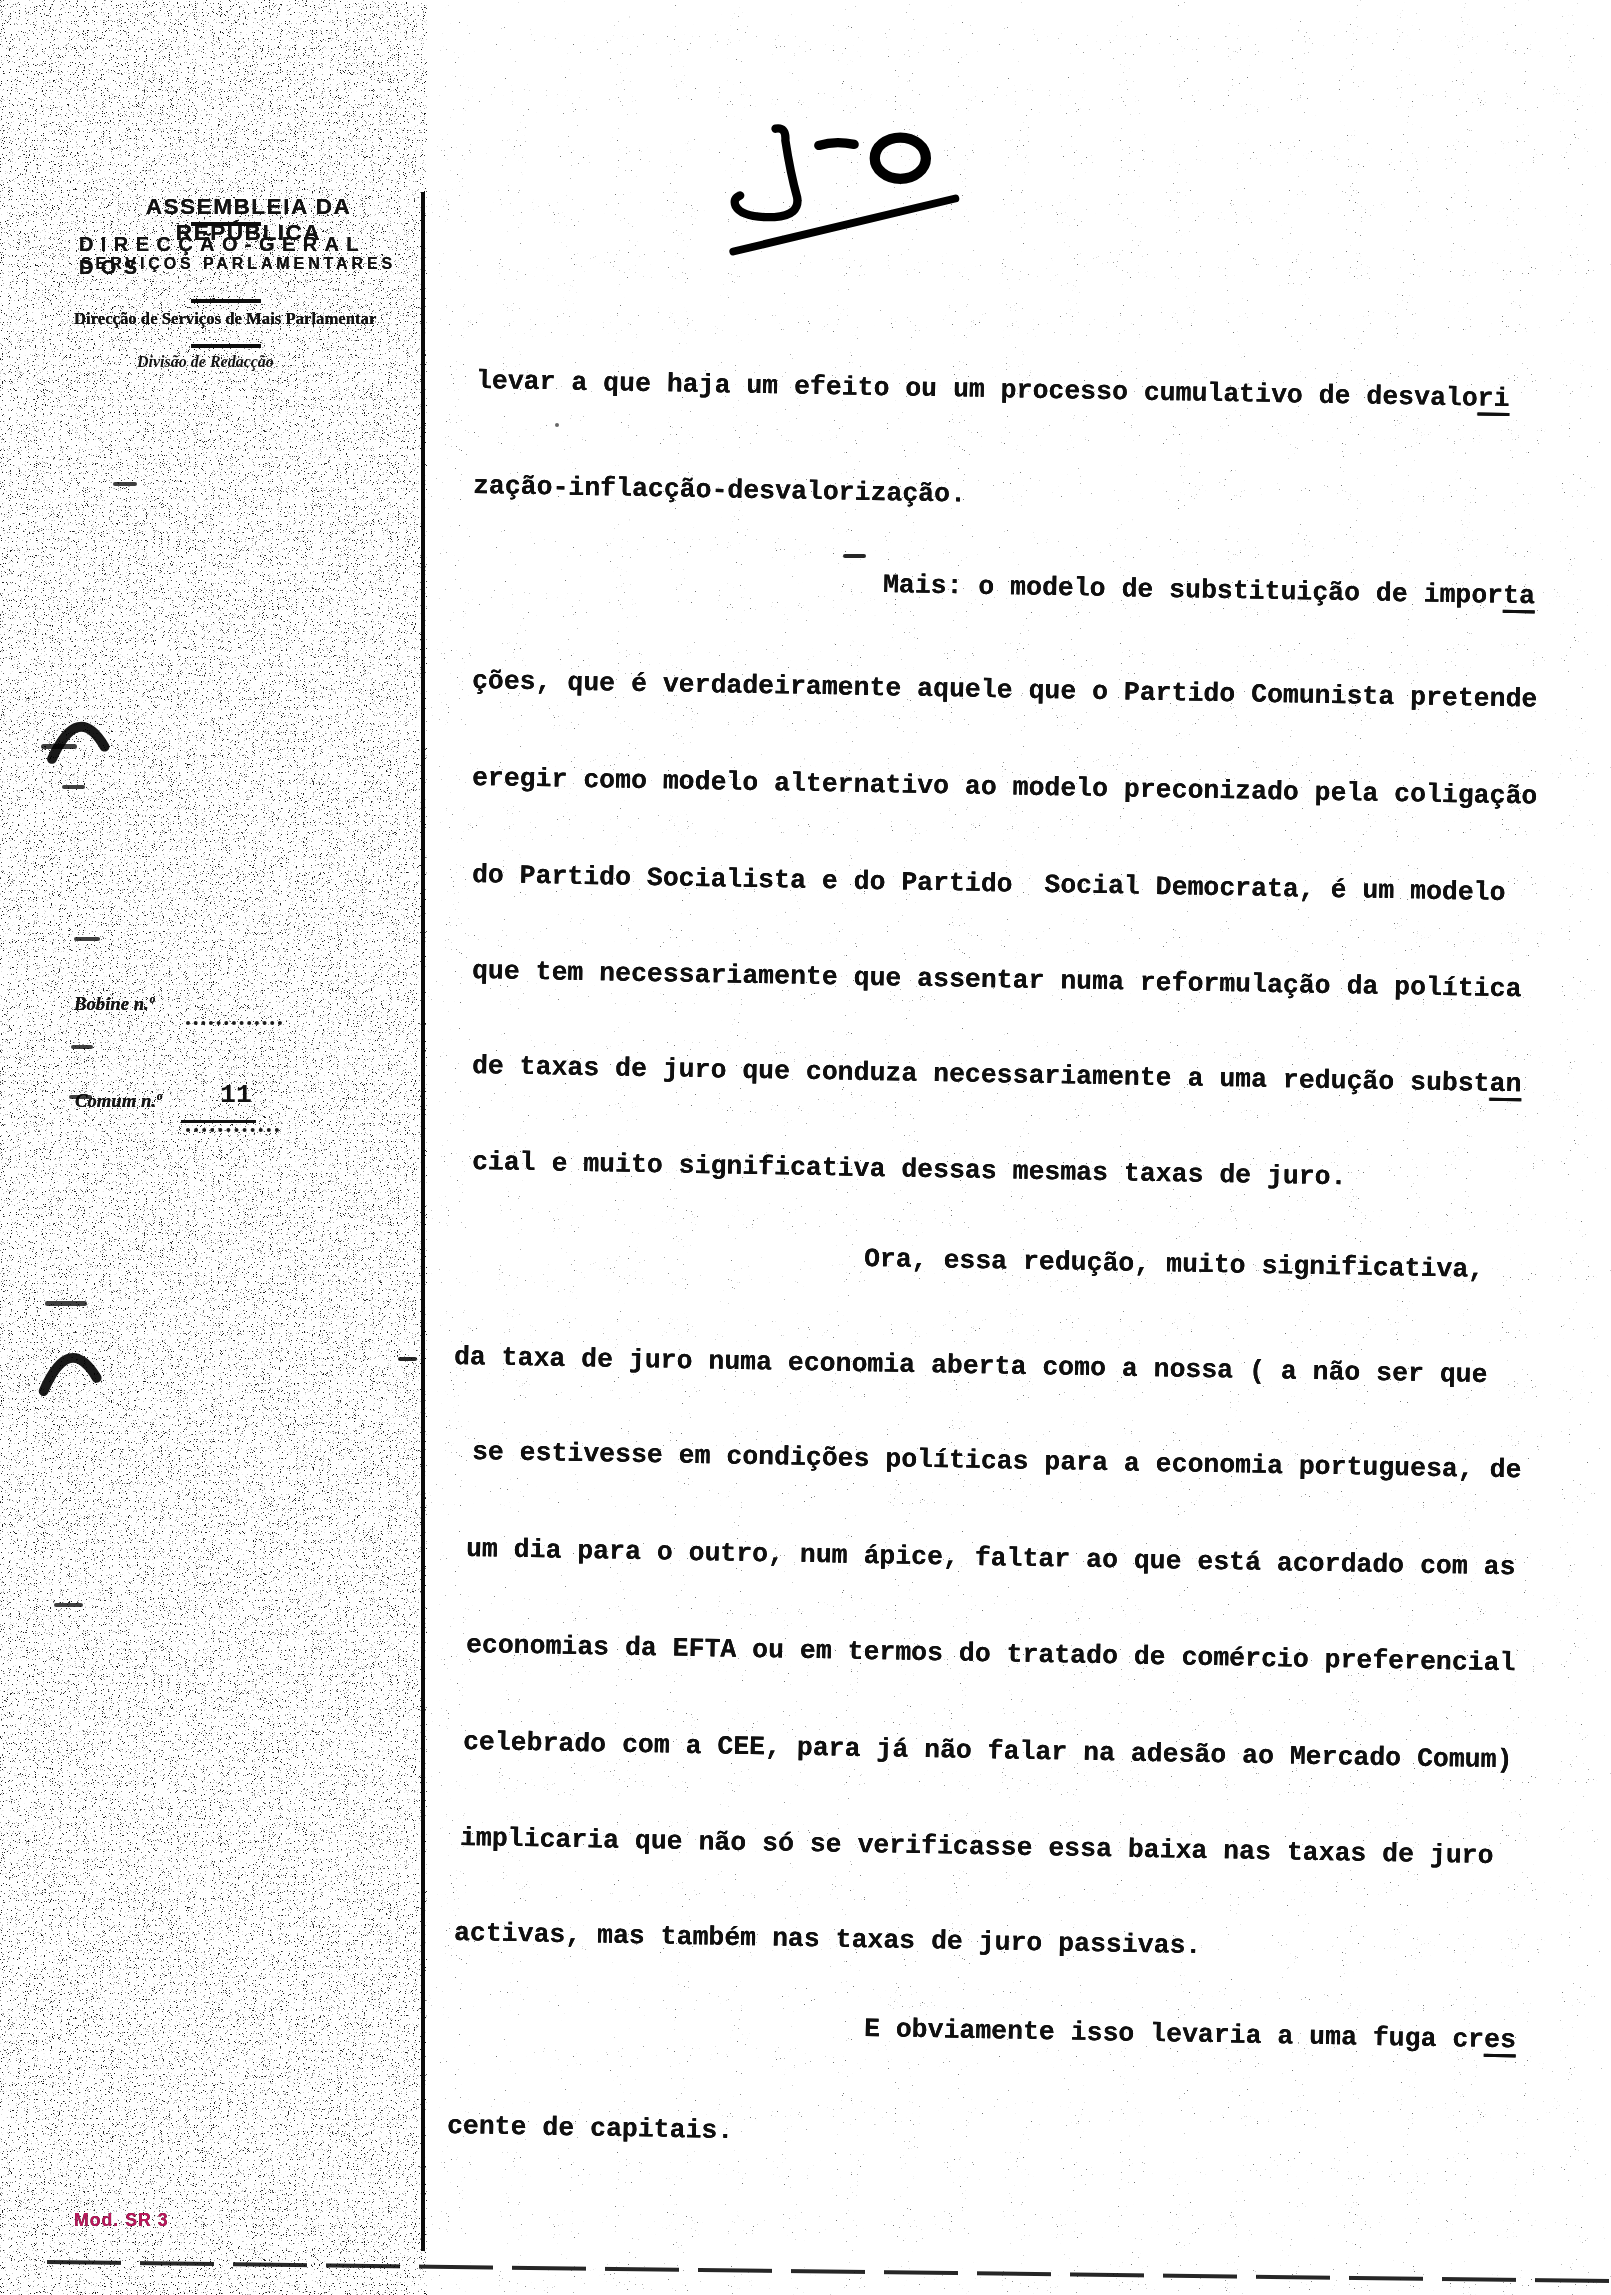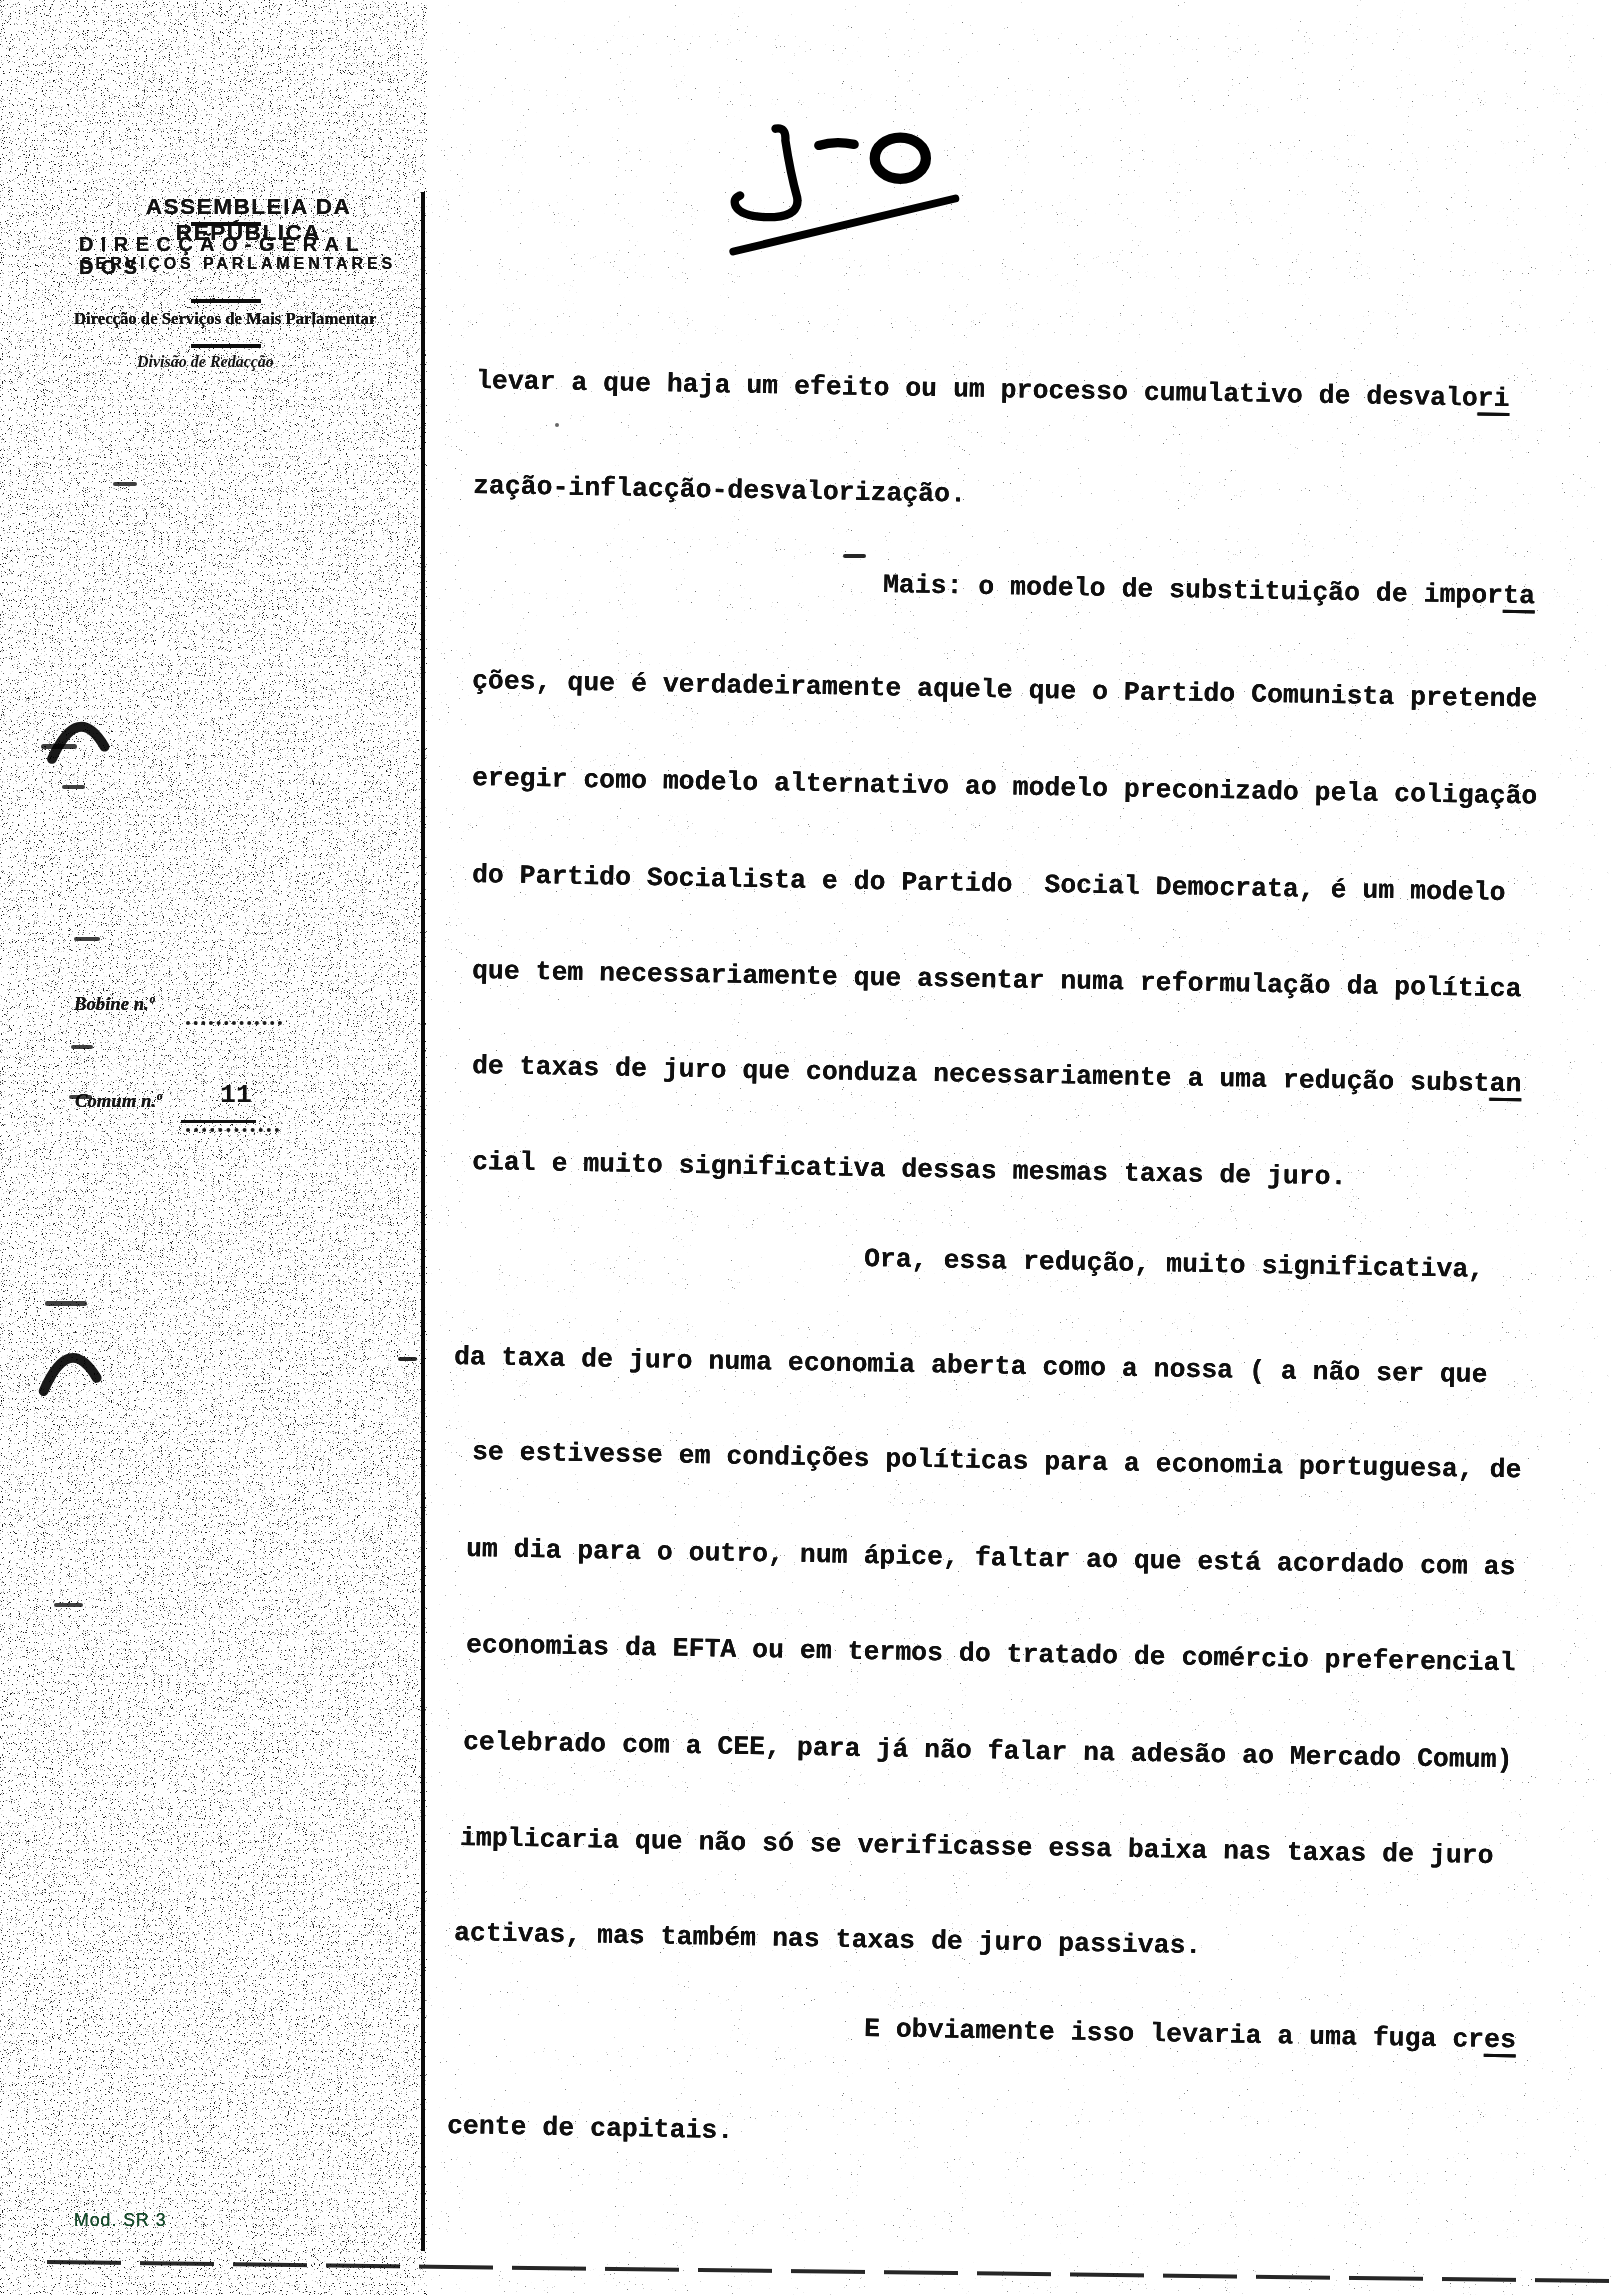--- a/index.html
+++ b/index.html
@@ -34,22 +34,22 @@
   
   .vrule{position:absolute;left:421px;top:192px;width:3.9px;height:2059px;background:#0a0a0a;}
   
   .tline{
     position:absolute; white-space:pre; font-family:"Liberation Mono","DejaVu Sans Mono",monospace;
     font-weight:bold; font-size:26.5px; line-height:31px; color:#101010;
     transform:rotate(1.0deg); transform-origin:0 50%; text-shadow:0 0 0.5px #000;
   }
   .tline .u{text-decoration:underline;text-underline-offset:6.9px;text-decoration-thickness:2.9px;}
   
-  .modsr{position:absolute;left:74px;top:2210px;font-size:17.7px;font-weight:normal;
-         color:#14532d;letter-spacing:1px;text-shadow:0 0 0.5px #000;}
+  .modsr{position:absolute;left:74px;top:2210px;font-size:17.7px;font-weight:bold;
+         color:#be185d;letter-spacing:1px;text-shadow:0 0 0.5px #000;}
   .botdash{position:absolute;left:47px;top:2260px;width:1565px;height:4.4px;
     background:repeating-linear-gradient(90deg,#000 0 74px,transparent 74px 93px);
     transform:rotate(0.7deg);transform-origin:0 50%;opacity:.85;}
   
   .streak{position:absolute;background:#000;border-radius:2.9px;opacity:.75;filter:blur(0.5px);z-index:1;}
   .stray{position:absolute;background:#000;border-radius:2px;opacity:.85;z-index:1;}
   .hand{position:absolute;left:0;top:0;z-index:2;}
   .layer{position:absolute;left:0;top:0;z-index:2;}
 </style>
 </head>

